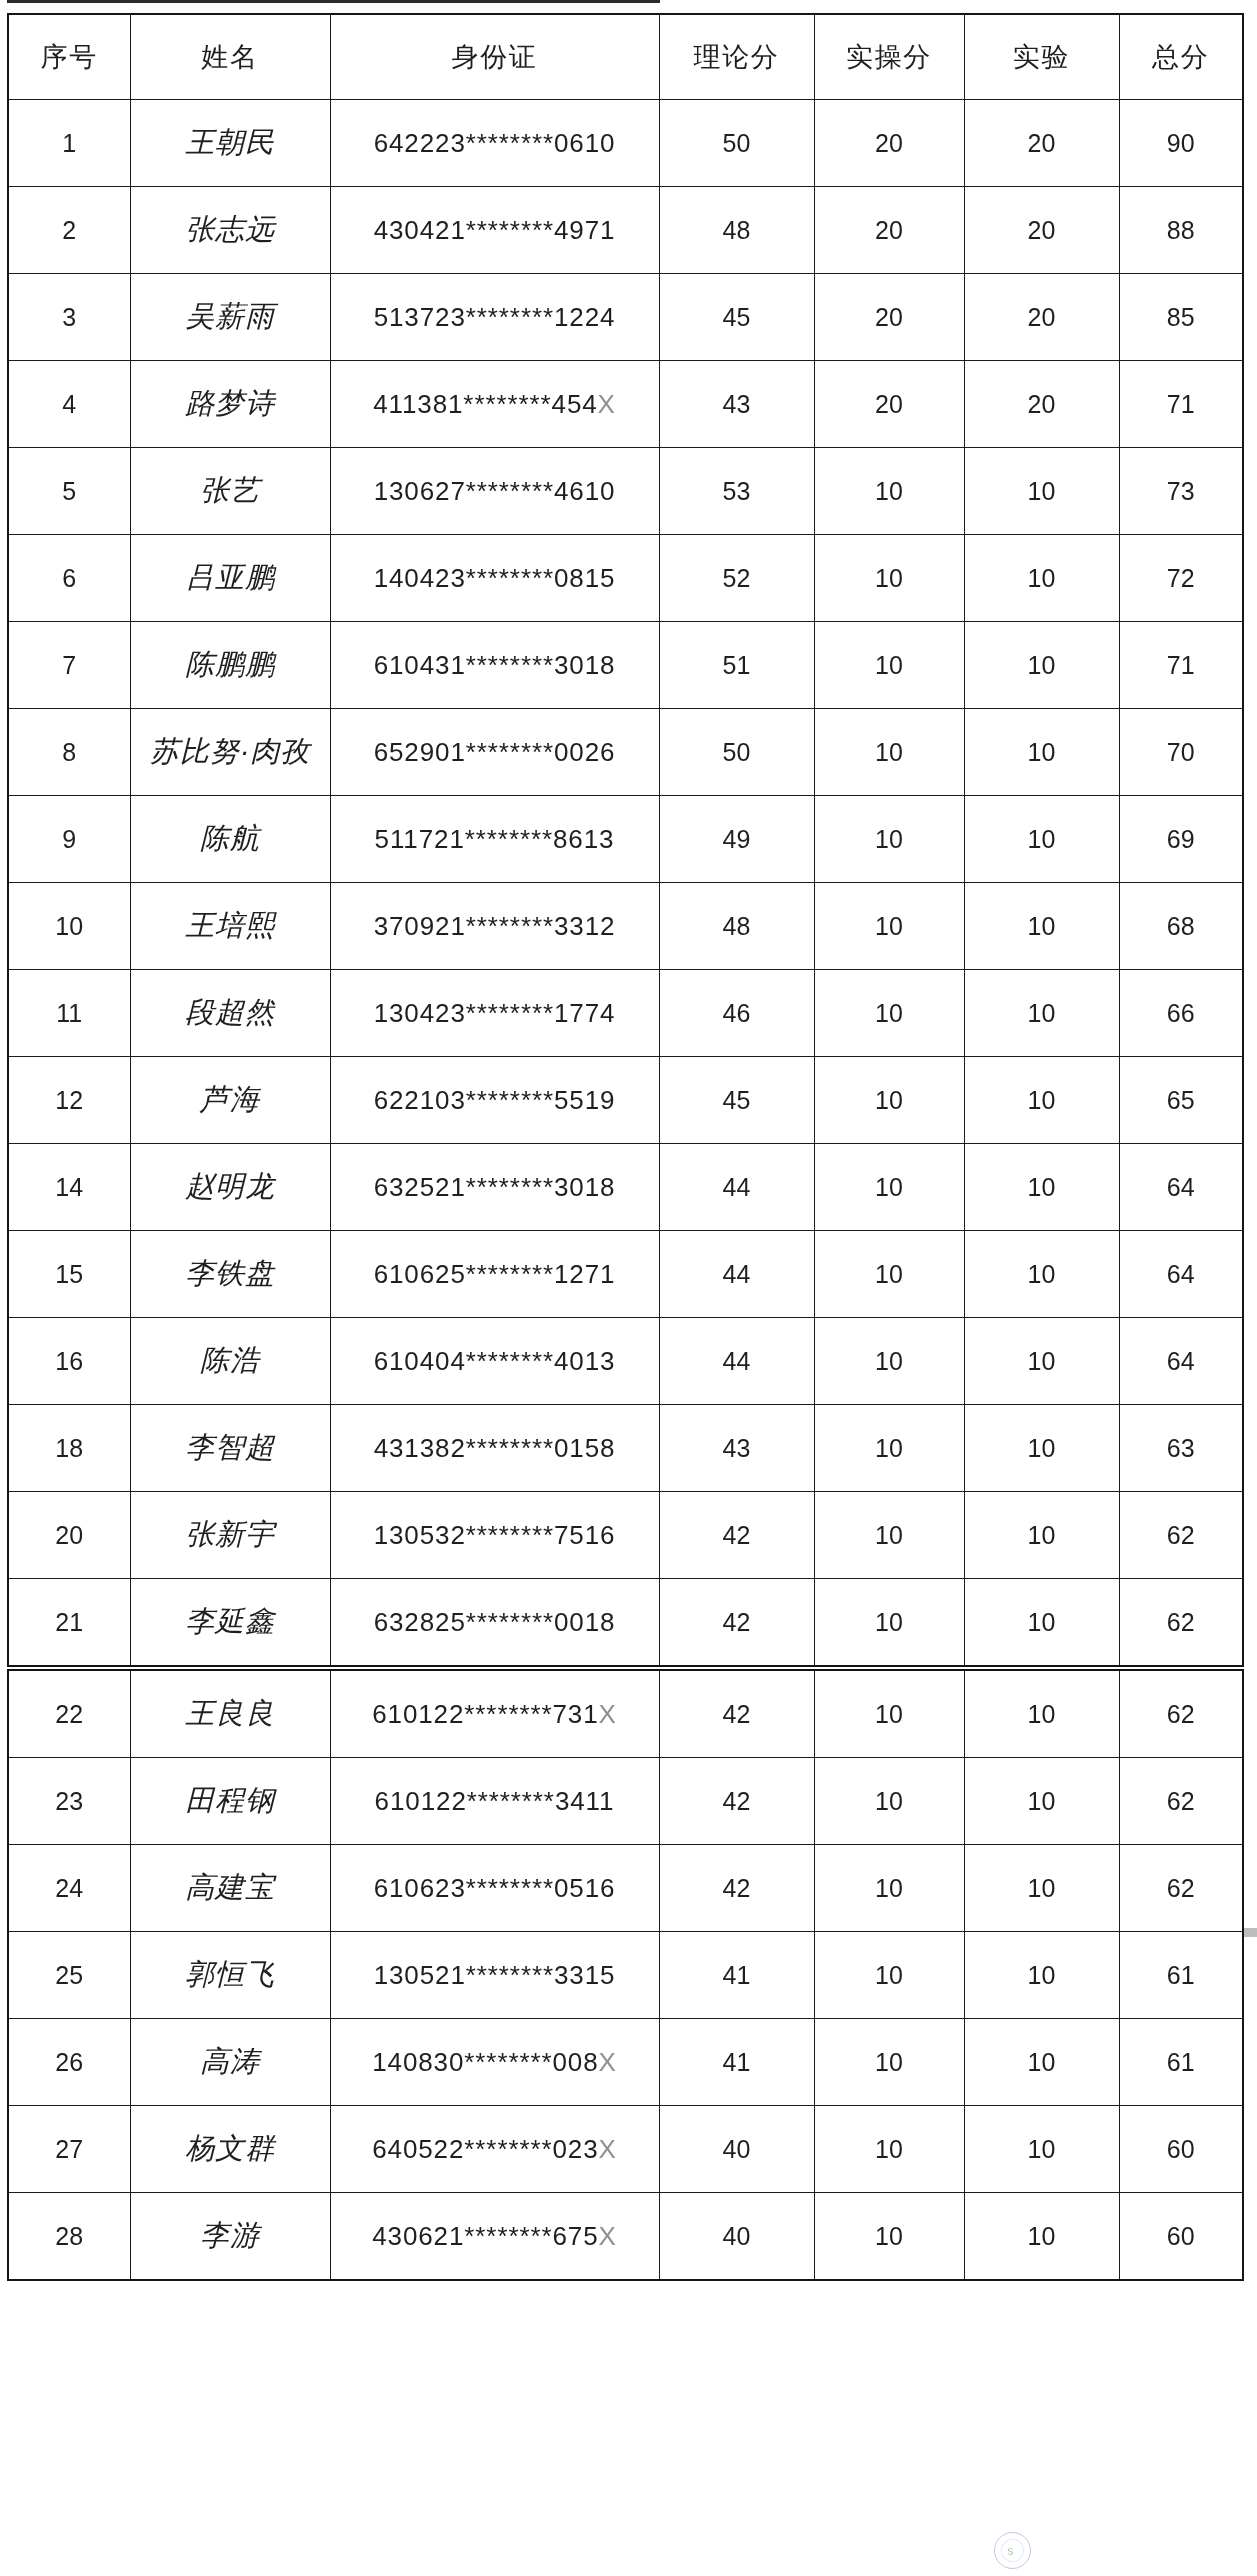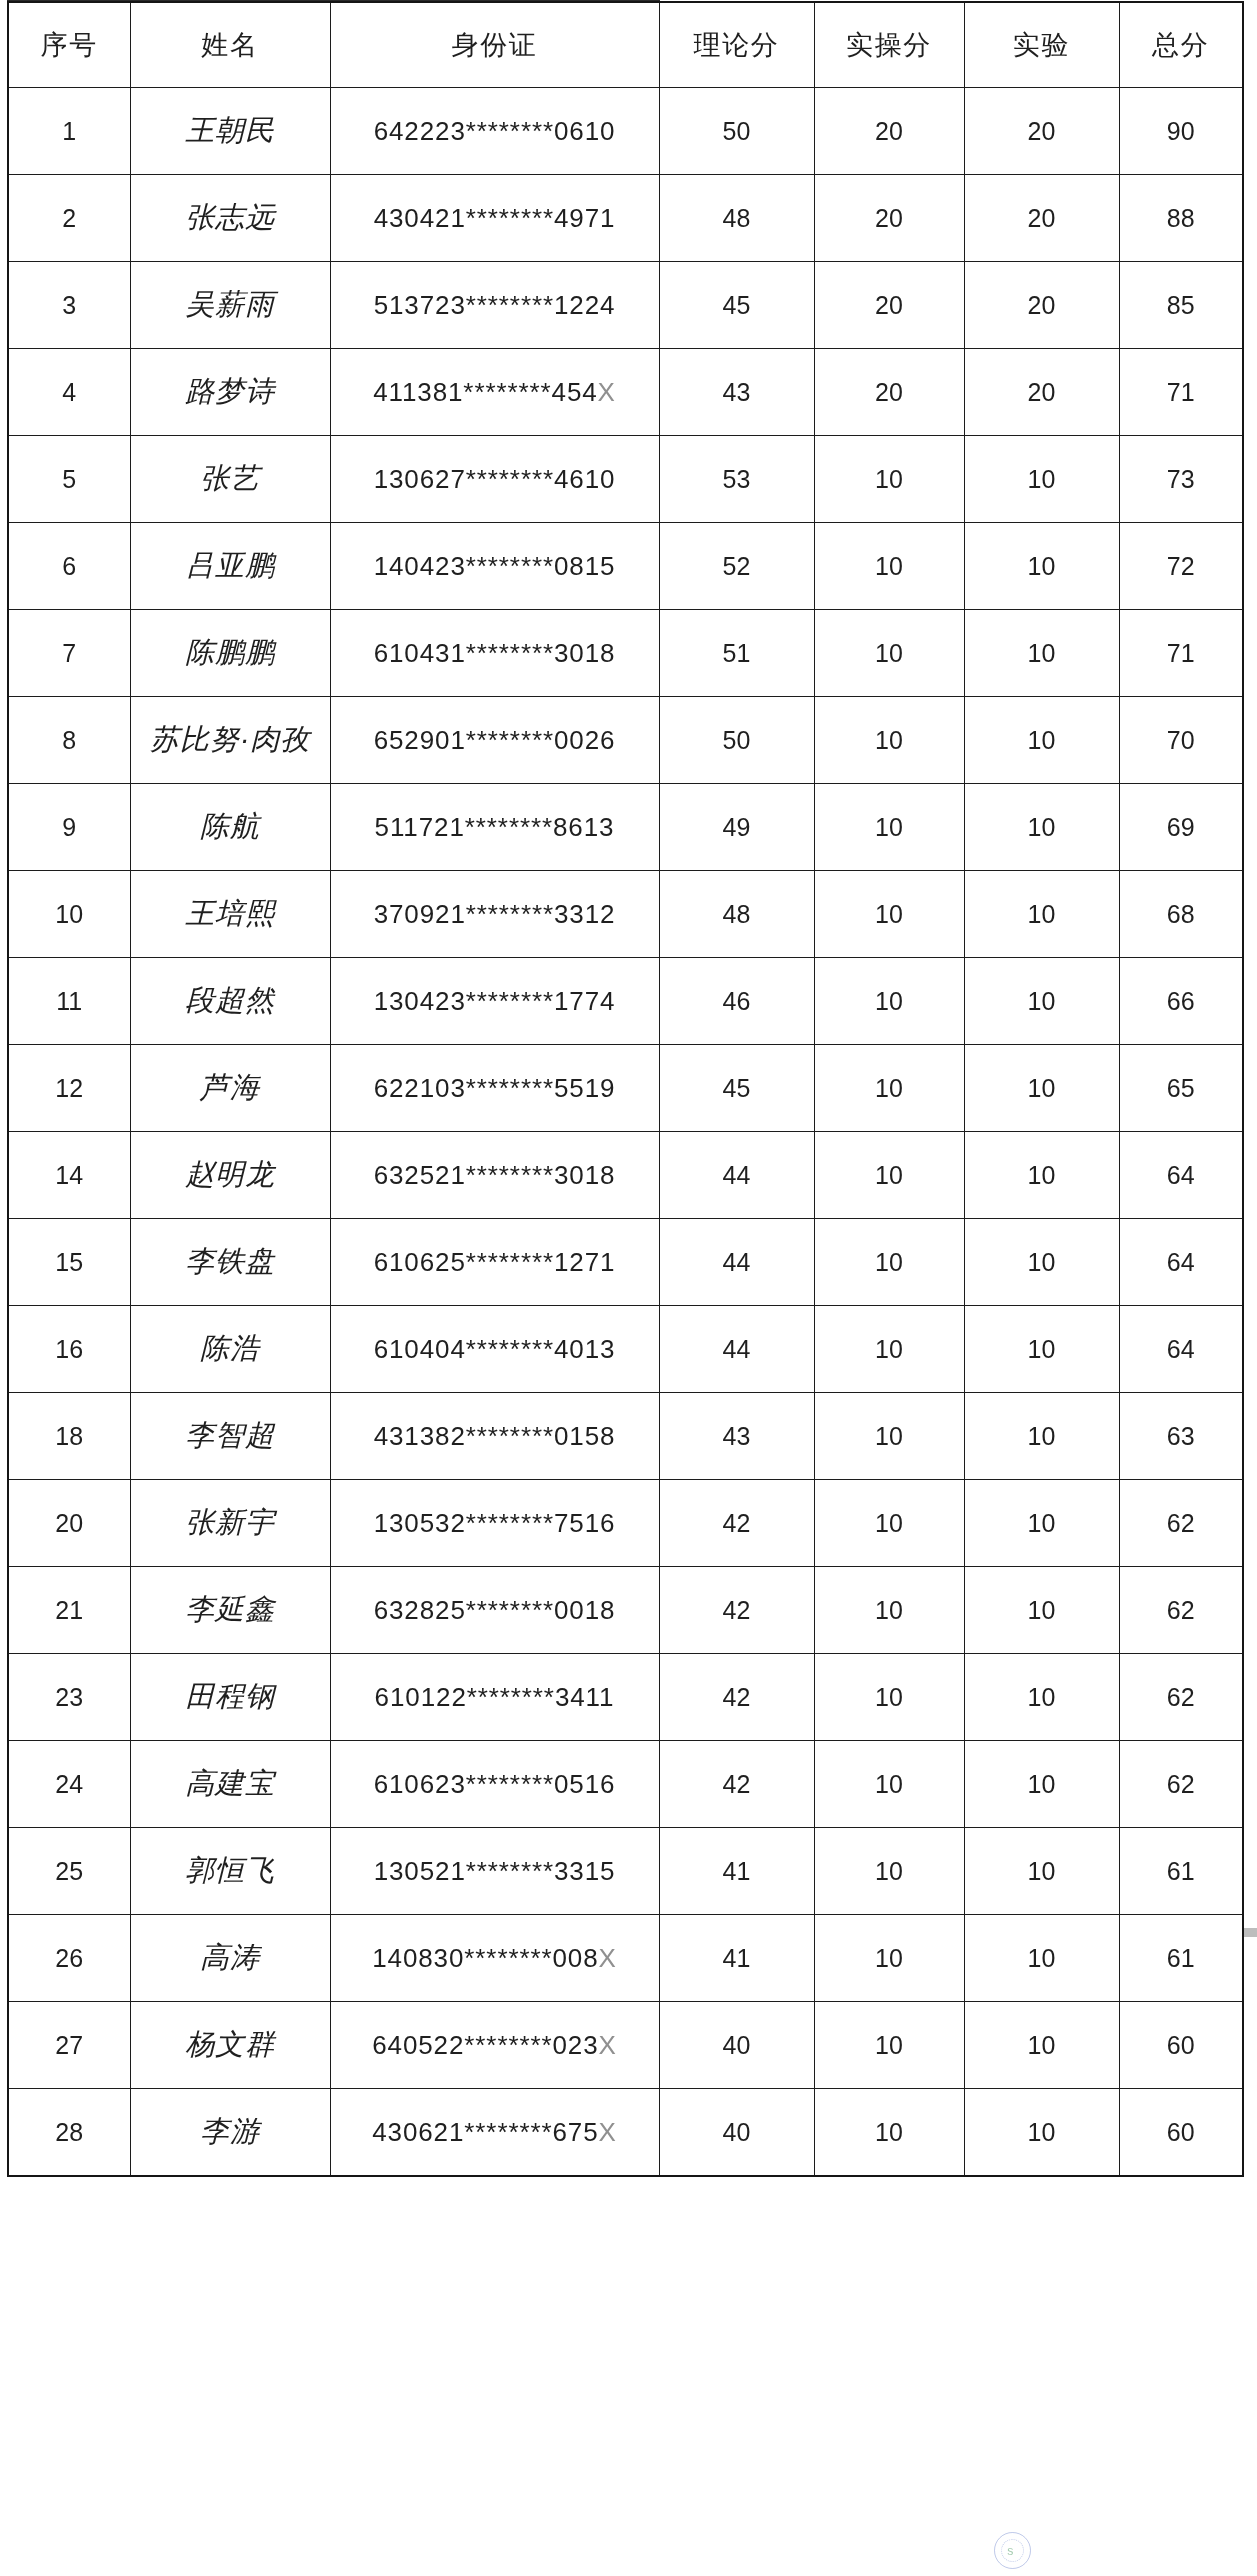--- a/index.html
+++ b/index.html
@@ -10,21 +10,21 @@
     color:#1f1f1f;
     overflow:hidden;
   }
   .artifact-top{
     position:absolute;left:7px;top:0;width:653px;height:2.6px;background:#2b2b2b;
   }
   .artifact-right{
     position:absolute;left:1243px;top:1928px;width:14px;height:8.7px;background:#bdbdbd;
   }
   table.score-table{
-    position:absolute;left:7px;top:1px;width:1235px;
+    position:absolute;left:7px;top:13px;width:1235px;
     border-collapse:collapse;table-layout:fixed;
     background:#ffffff;
   }
   table.score-table td, table.score-table th{
     border:1.7px solid #1c1c1c;
     text-align:center;vertical-align:middle;
     padding:0;overflow:hidden;white-space:nowrap;
     font-weight:normal;
   }
   table.score-table{border:2.6px solid #151515;}
@@ -233,20 +233,29 @@
   </tr>
       <tr>
     <td class="cell-index">21</td>
     <td class="cell-name">李延鑫</td>
     <td class="cell-id">632825********0018</td>
     <td class="cell-theory">42</td>
     <td class="cell-practical">10</td>
     <td class="cell-experiment">10</td>
     <td class="cell-total">62</td>
   </tr>
+      <tr class="break-top">
+    <td class="cell-index">22</td>
+    <td class="cell-name">王良良</td>
+    <td class="cell-id">610122********731<span class="idx-x">X</span></td>
+    <td class="cell-theory">42</td>
+    <td class="cell-practical">10</td>
+    <td class="cell-experiment">10</td>
+    <td class="cell-total">62</td>
+  </tr>
       <tr>
     <td class="cell-index">23</td>
     <td class="cell-name">田程钢</td>
     <td class="cell-id">610122********3411</td>
     <td class="cell-theory">42</td>
     <td class="cell-practical">10</td>
     <td class="cell-experiment">10</td>
     <td class="cell-total">62</td>
   </tr>
       <tr>

